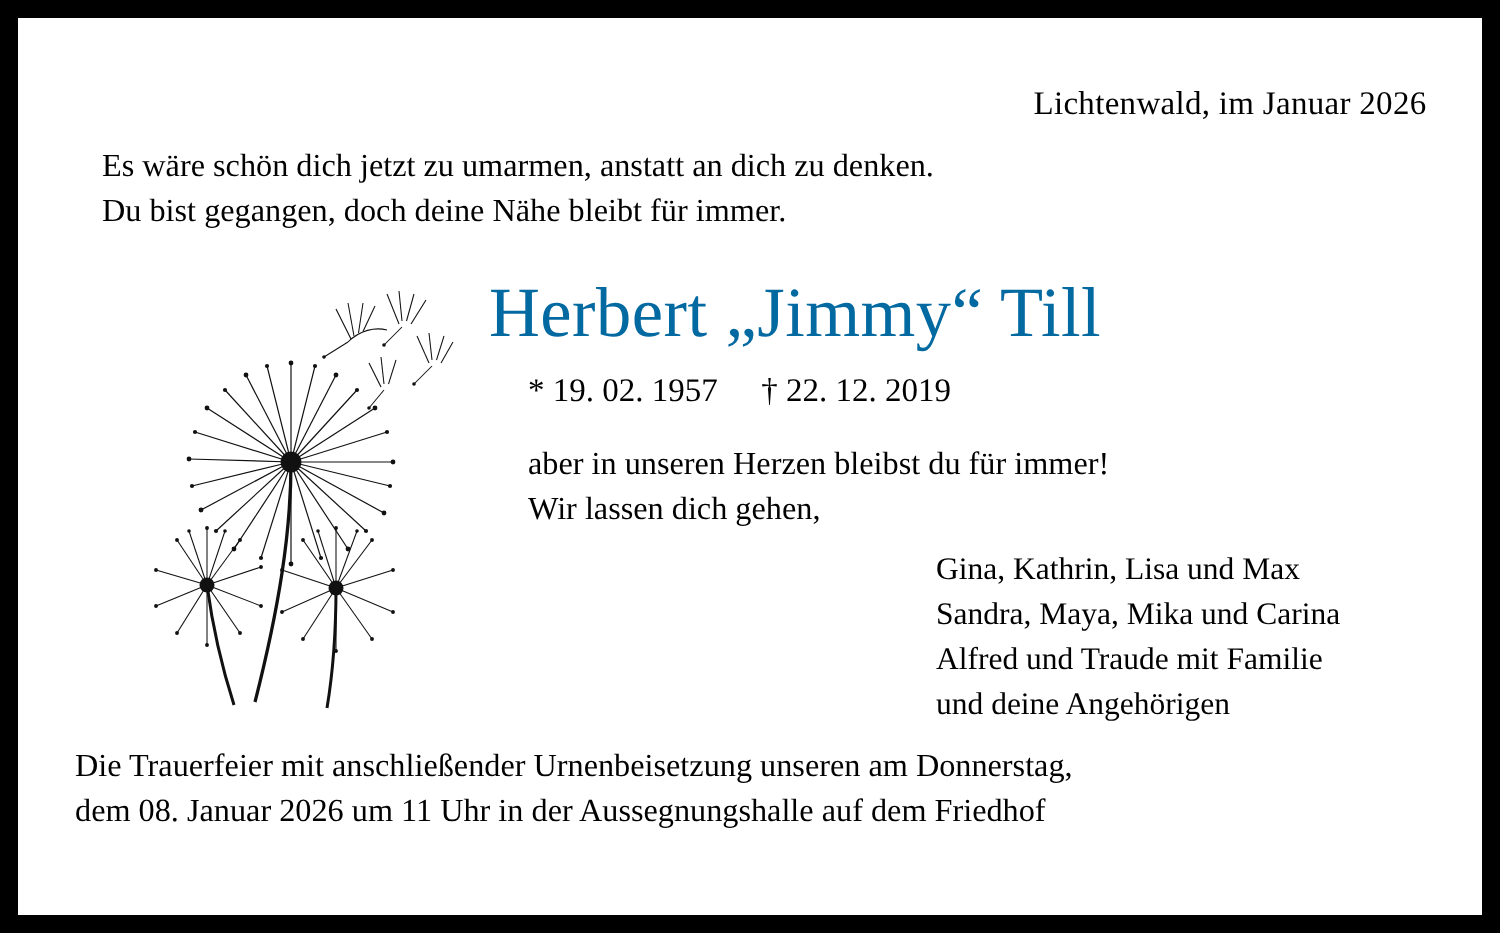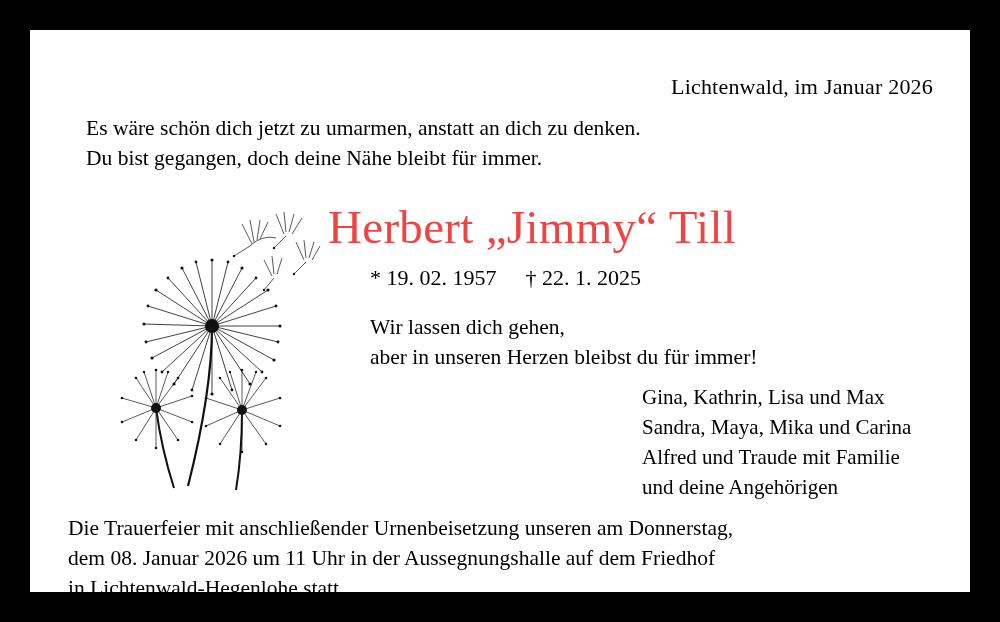--- a/index.html
+++ b/index.html
@@ -9,21 +9,21 @@
   }
   body {
     font-family: "Liberation Serif", serif;
   }
   .page {
     position: relative;
     width: 1000px;
     height: 622px;
     background: #000000;
     box-sizing: border-box;
-    padding: 30px;
+    padding: 12px;
     overflow: hidden;
   }
   .card {
     position: relative;
     width: 100%;
     height: 100%;
     background: #ffffff;
     box-sizing: border-box;
     overflow: hidden;
   }
@@ -51,24 +51,24 @@
     left: 78px;
     top: 168px;
     width: 220px;
     height: 300px;
   }
   .deco svg { display: block; }
 
   .name {
     position: absolute;
     top: 173px;
-    left: 298px;
+    left: 314px;
     font-size: 47px;
     line-height: 1.05;
-    color: #ef4444;
+    color: #0369a1;
     white-space: nowrap;
     letter-spacing: 0.3px;
   }
   .dates {
     position: absolute;
     top: 235px;
     left: 340px;
     font-size: 22px;
     color: #000;
     white-space: nowrap;
@@ -282,35 +282,34 @@
           </g>
         </g>
       </svg>
     </div>
 
     <div class="name">Herbert „Jimmy“ Till</div>
 
     <div class="dates">
       <span>* 19. 02. 1957</span>
       <span class="sep"></span>
-      <span>† 22. 1. 2025</span>
+      <span>† 22. 12. 2019</span>
     </div>
 
     <div class="message">
+      <div>aber in unseren Herzen bleibst du für immer!</div>
       <div>Wir lassen dich gehen,</div>
-      <div>aber in unseren Herzen bleibst du für immer!</div>
     </div>
 
     <div class="mourners">
       <div>Gina, Kathrin, Lisa und Max</div>
       <div>Sandra, Maya, Mika und Carina</div>
       <div>Alfred und Traude mit Familie</div>
       <div>und deine Angehörigen</div>
     </div>
 
     <div class="ceremony">
       <div>Die Trauerfeier mit anschließender Urnenbeisetzung unseren am Donnerstag,</div>
       <div>dem 08. Januar 2026 um 11 Uhr in der Aussegnungshalle auf dem Friedhof</div>
-      <div>in Lichtenwald-Hegenlohe statt.</div>
     </div>
 
   </div>
 </div>
 
 </body></html>

